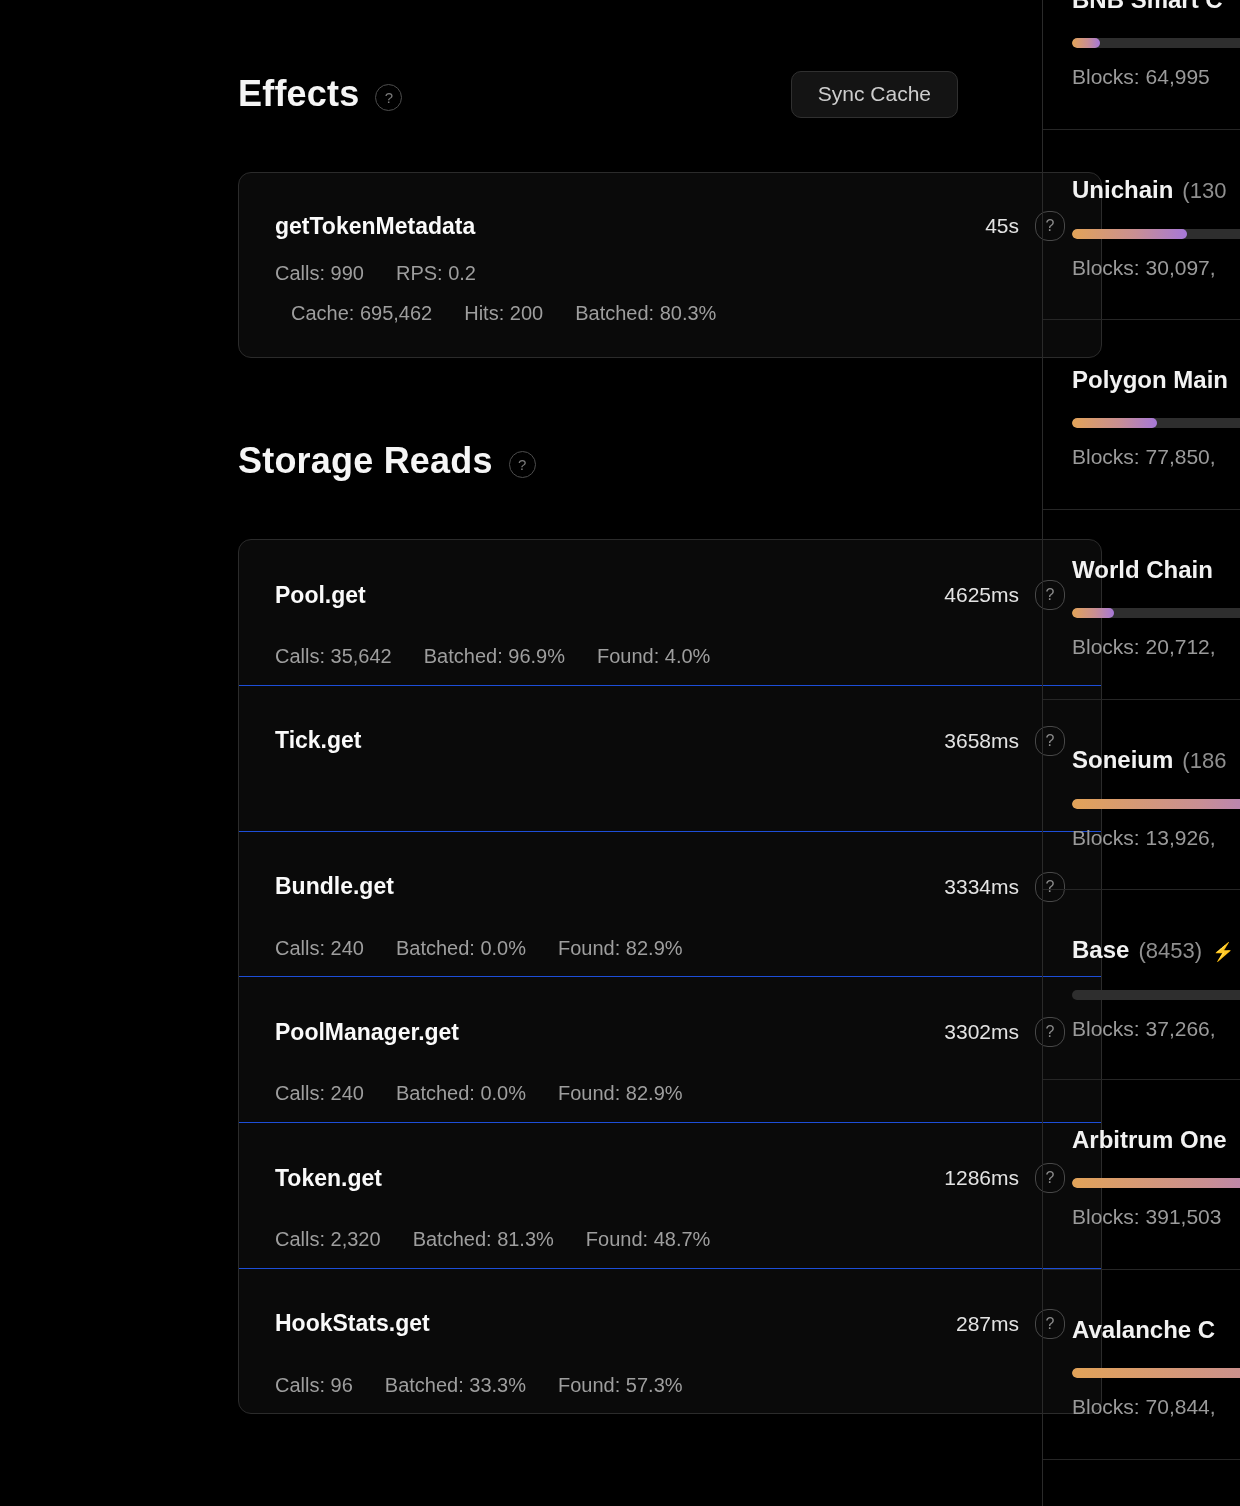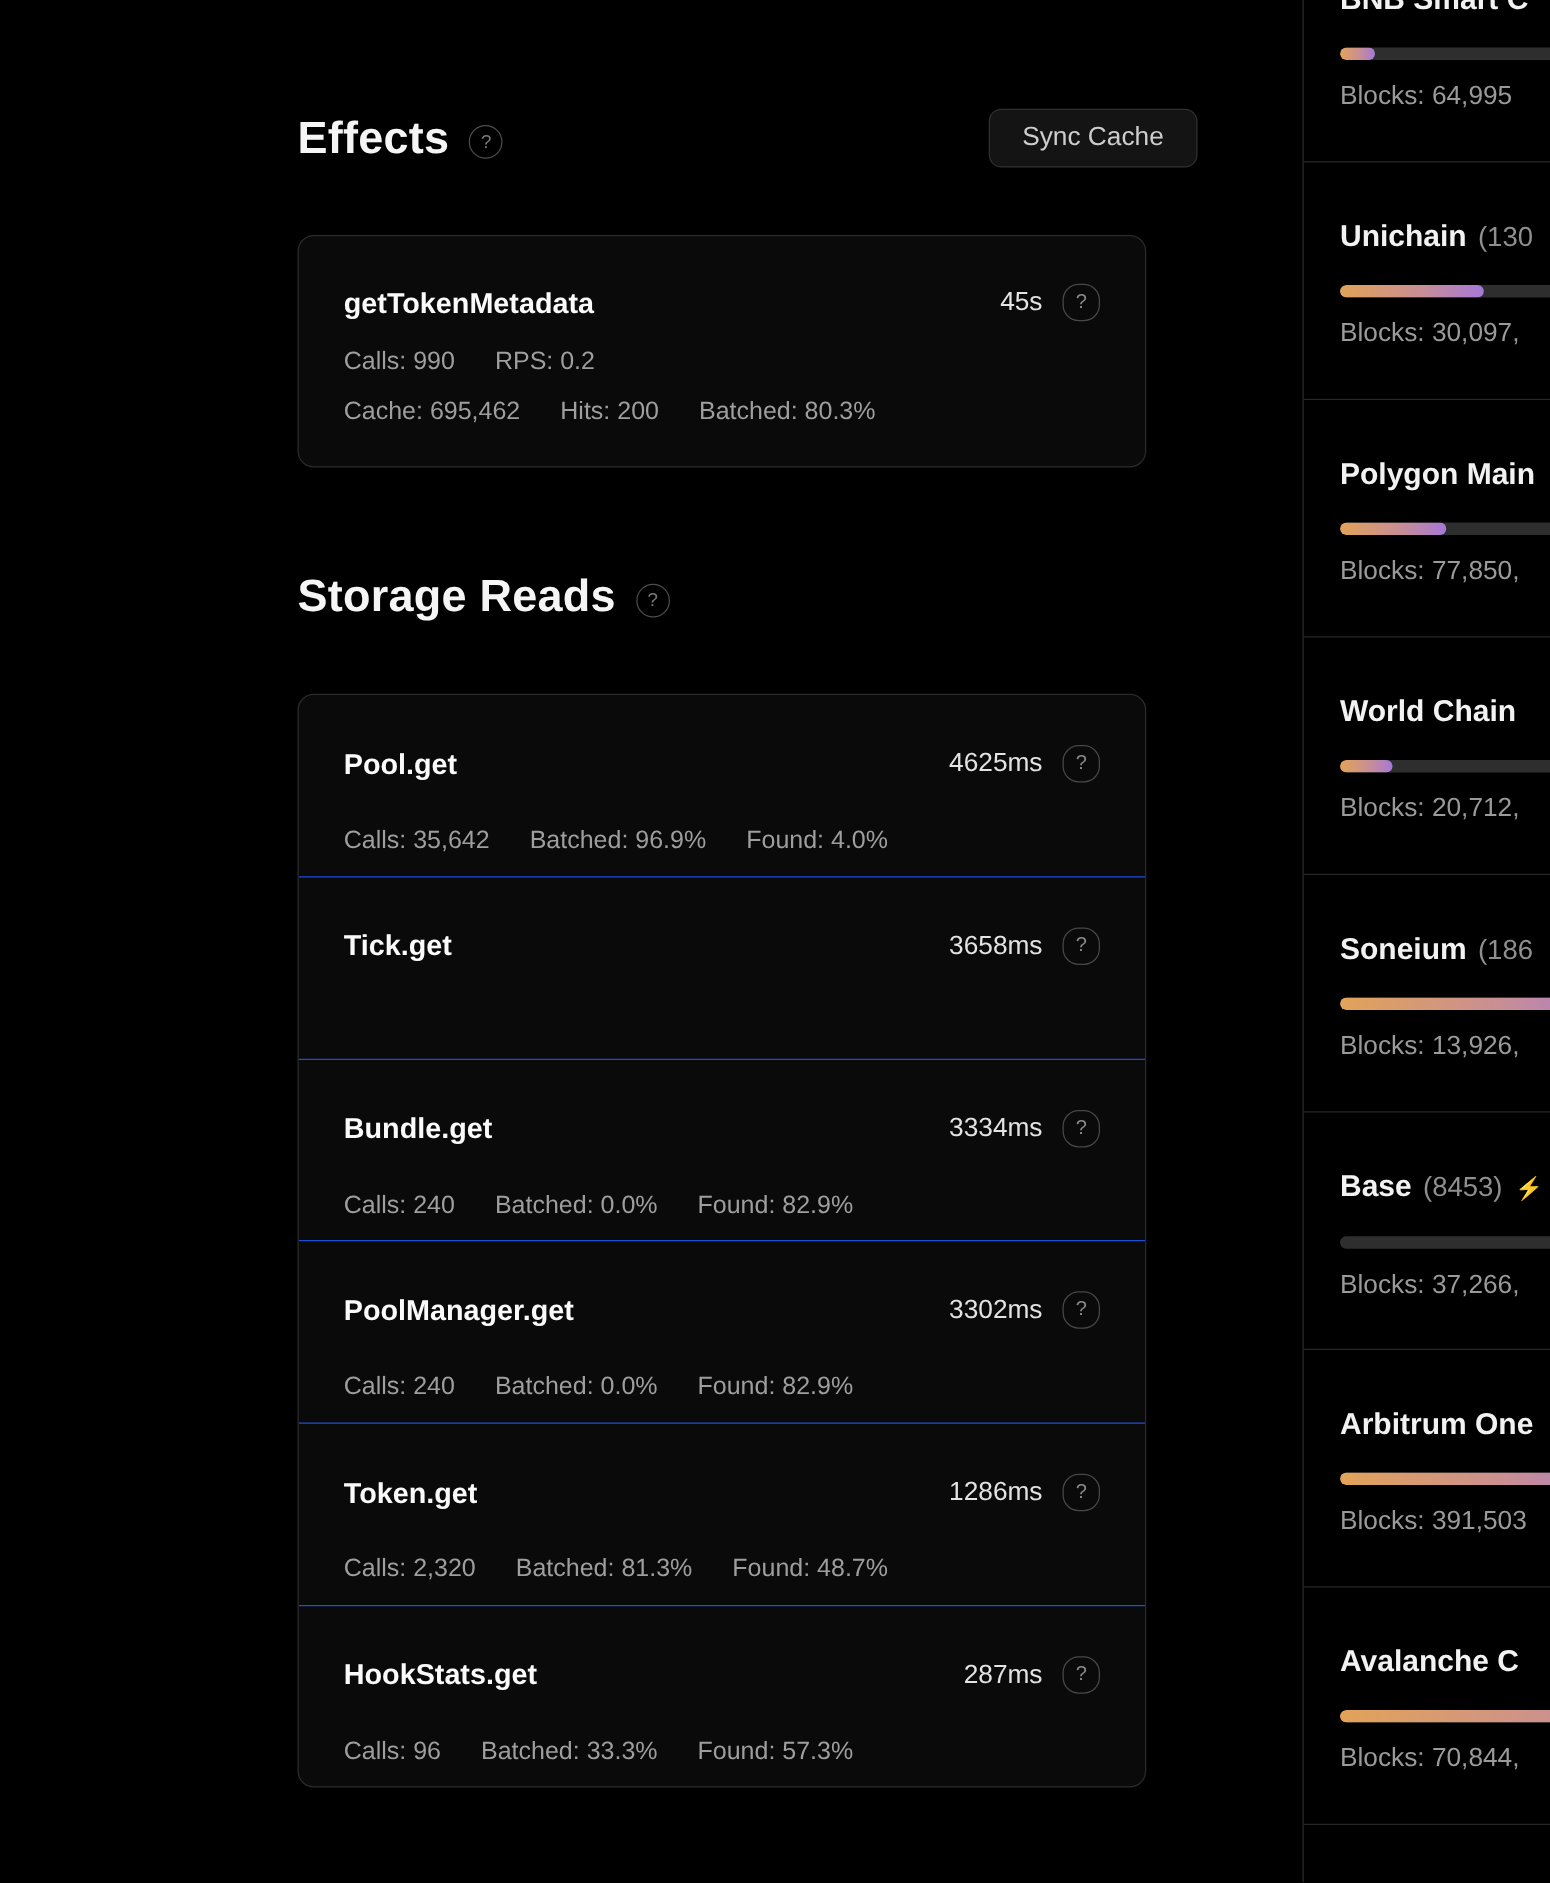--- a/index.html
+++ b/index.html
@@ -4,21 +4,21 @@
 <style>
   * { margin:0; padding:0; box-sizing:border-box; }
   html { background:#000; }
   body {
     width:1240px; height:1506px; overflow:hidden; position:relative;
     background:#000; font-family:"Liberation Sans", sans-serif;
     -webkit-font-smoothing:antialiased;
   }
 
   
-  .left-col { position:absolute; left:238px; top:16px; width:720px; }
+  .left-col { position:absolute; left:238px; top:0; width:720px; }
 
   .section-header { display:flex; align-items:center; }
   .section-header.first { margin-top:70px; height:48px; }
   .section-header.second { margin-top:79px; height:48px; }
   .heading { font-size:36px; font-weight:600; color:#f5f5f5; letter-spacing:0.2px; }
   .spacer { flex:1; }
 
   .help-icon {
     width:27px; height:27px; border:1.5px solid #4d4d4d; border-radius:50%;
     color:#7a7a7a; font-size:15px; display:flex; align-items:center; justify-content:center;
@@ -29,28 +29,28 @@
     border-color:#484848; color:#8a8a8a;
   }
 
   .btn {
     height:47px; padding:0 26px; background:#141414; border:1px solid #303030;
     border-radius:10px; color:#cdcdcd; font-size:21px; display:flex; align-items:center;
     cursor:pointer;
   }
 
   .card {
-    background:#0a0a0a; border:1px solid #2b2b2b; border-radius:13px; width:679px;
+    background:#0a0a0a; border:1px solid #2b2b2b; border-radius:13px; width:864px;
   }
   .effects-card { margin-top:54px; height:186px; padding:38px 36px 34px 36px; }
   .card-title-row { display:flex; align-items:center; }
   .card-title { font-size:23px; font-weight:700; color:#fafafa; }
   .duration { font-size:21px; color:#e3e3e3; margin-right:16px; }
   .stat-line { display:flex; margin-top:18px; }
-  .stat-line.tight { margin-top:12px; }
+  .stat-line.tight { margin-top:12px;margin-left:16px; }
   .stat { font-size:20px; color:#9e9e9e; margin-right:32px; line-height:28px; }
 
   .storage-card { margin-top:54px; height:875px; padding:0; overflow:hidden; }
   .storage-row { height:145.8px; padding:40px 36px 0 36px; border-bottom:1px solid #1d4ed8; }
   .storage-row:last-child { border-bottom:none; }
   .storage-row .stat-line { margin-top:32px; }
 
   
   .right-panel {
     position:absolute; left:1042px; top:0; width:360px; height:1506px;

